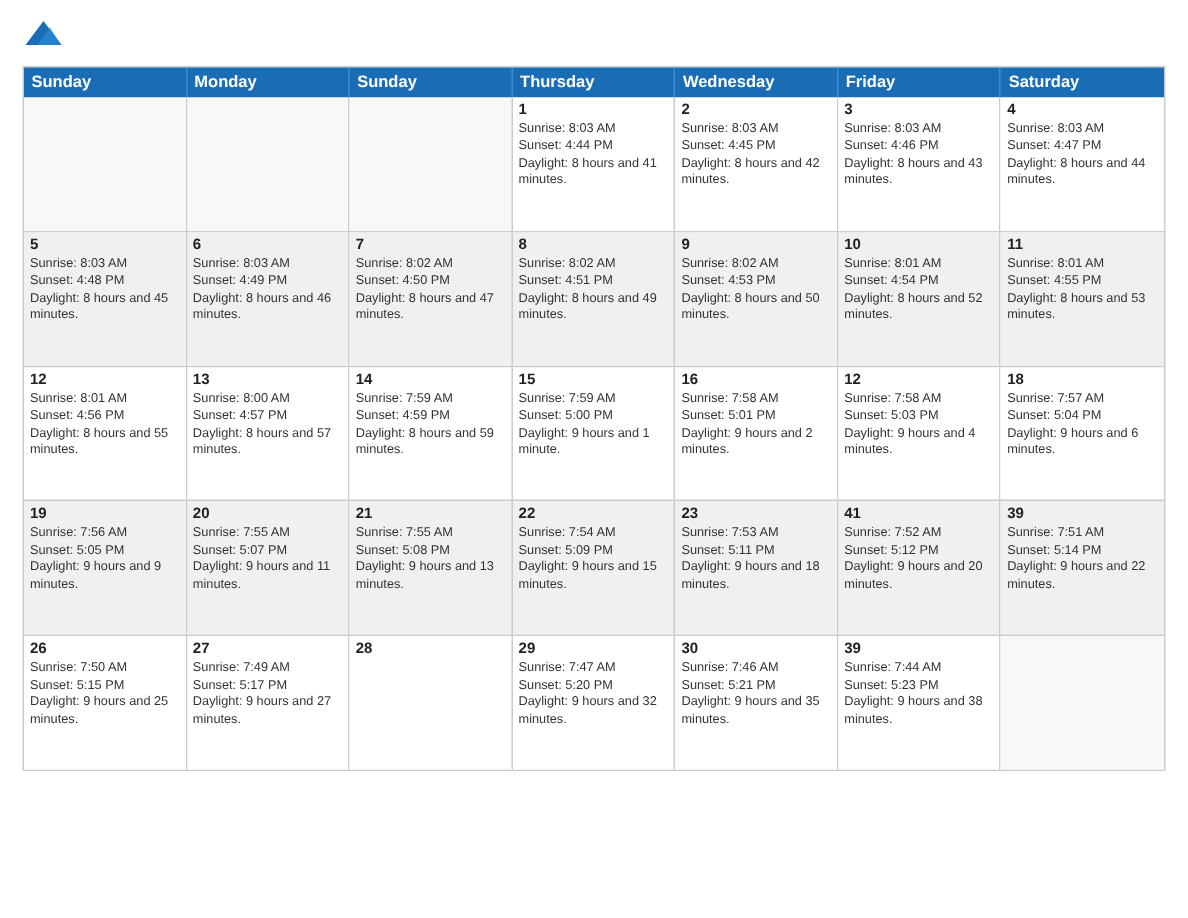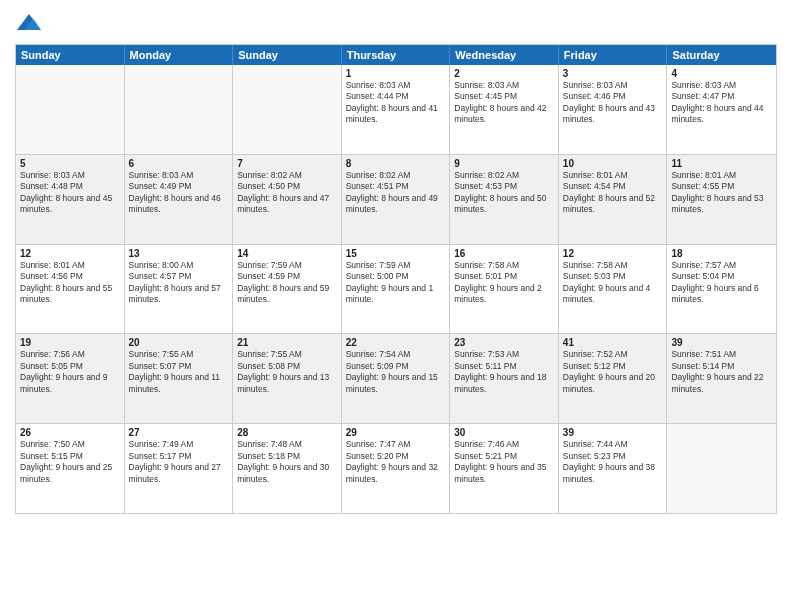--- a/index.html
+++ b/index.html
@@ -262,21 +262,20 @@
           <div class="cal-cell">
         <div class="day-num">26</div>
         <div class="cell-text">Sunrise: 7:50 AM<br>Sunset: 5:15 PM<br>Daylight: 9 hours and 25 minutes.</div>
       </div>
           <div class="cal-cell">
         <div class="day-num">27</div>
         <div class="cell-text">Sunrise: 7:49 AM<br>Sunset: 5:17 PM<br>Daylight: 9 hours and 27 minutes.</div>
       </div>
           <div class="cal-cell">
         <div class="day-num">28</div>
-        <div class="cell-text">Sunrise: 7:48 AM<br>Sunset: 5:18 PM<br>Daylight: 9 hours and 30 minutes.</div>
       </div>
           <div class="cal-cell">
         <div class="day-num">29</div>
         <div class="cell-text">Sunrise: 7:47 AM<br>Sunset: 5:20 PM<br>Daylight: 9 hours and 32 minutes.</div>
       </div>
           <div class="cal-cell">
         <div class="day-num">30</div>
         <div class="cell-text">Sunrise: 7:46 AM<br>Sunset: 5:21 PM<br>Daylight: 9 hours and 35 minutes.</div>
       </div>
           <div class="cal-cell">

